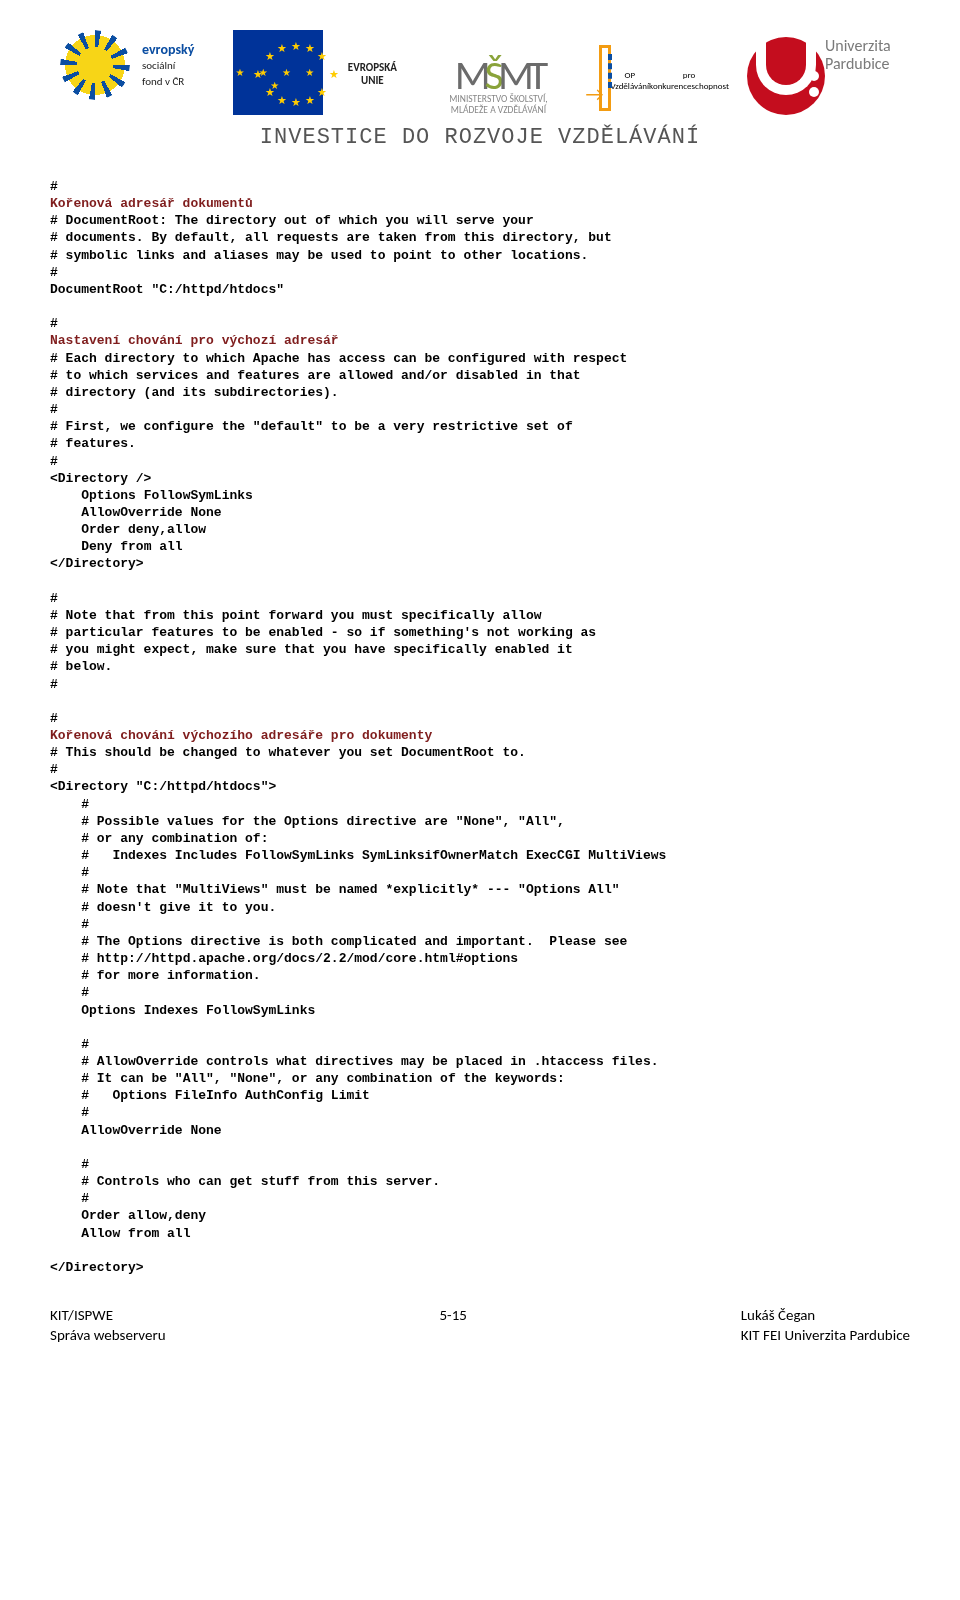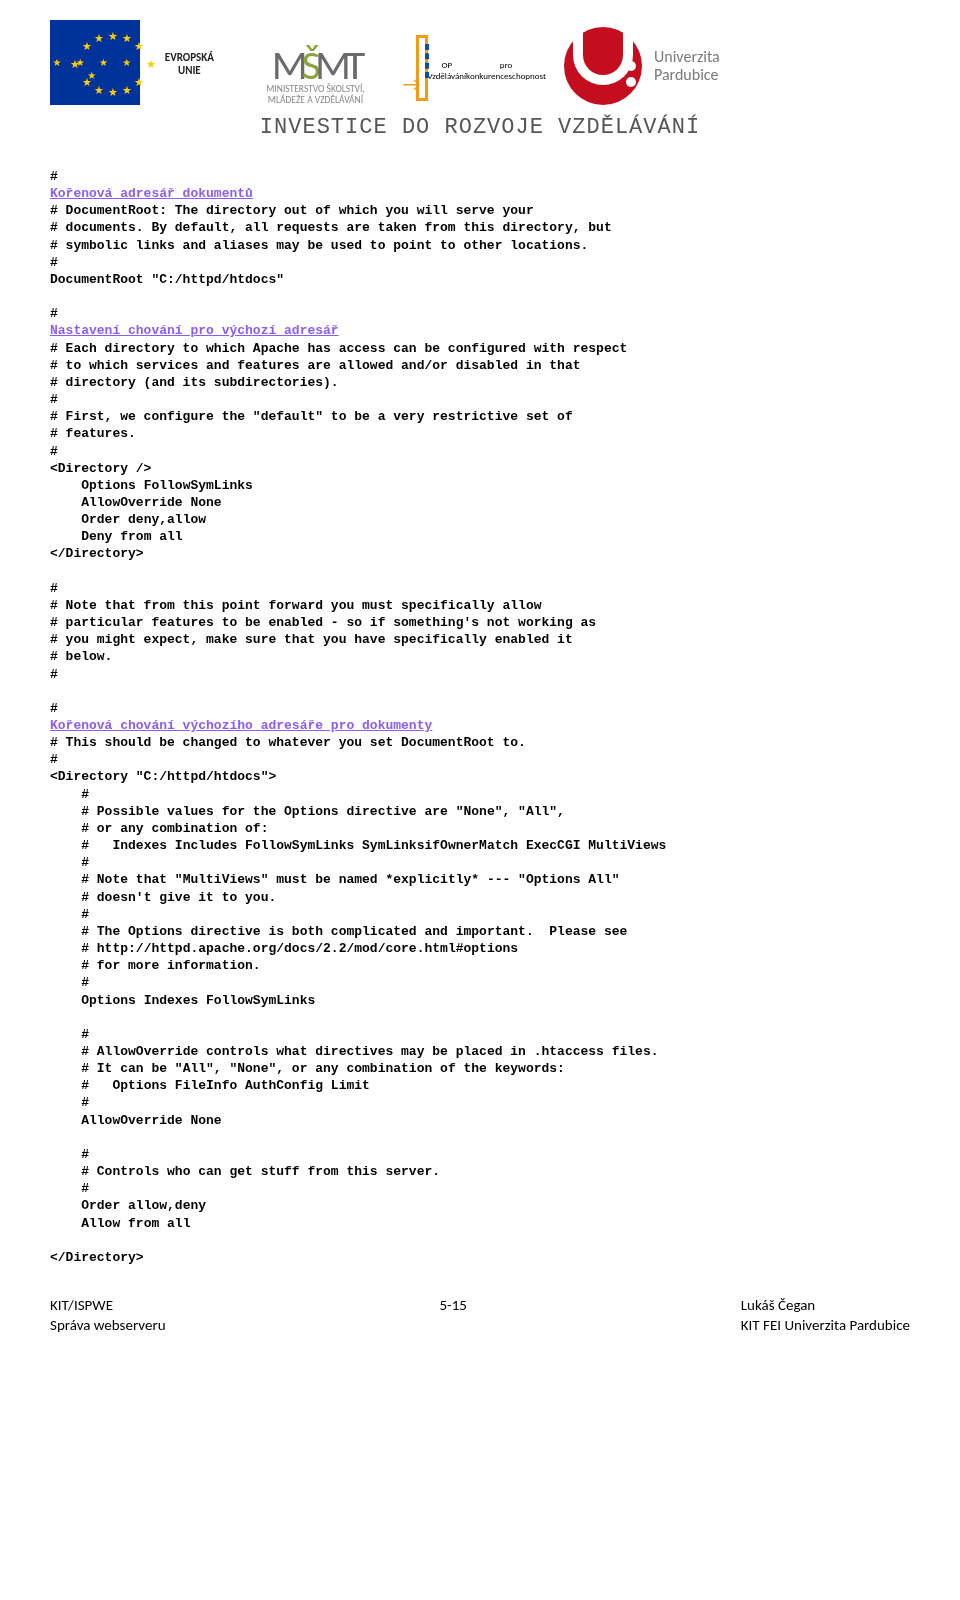--- a/index.html
+++ b/index.html
@@ -152,22 +152,21 @@
   .op .sq::after {
     content:"→";
     position:absolute;
     right: 4px; bottom: 2px;
     color: #f39c12;
     font-size: 20px;
   }
   
   .uni {
     display: flex;
-    align-items: center;
-    gap: 12px;
+    align-items: flex-start;
     color: #7a7a7a;
     font-size: 16px;
     line-height: 1.1;
   }
   .uni .disc {
     width: 78px; height: 78px;
     background: #c40d1e;
     border-radius: 50%;
     position: relative;
   }
@@ -198,38 +197,46 @@
     font-family: Liberation Mono, monospace;
   }
   .code {
     font-family: "Courier New", Courier, monospace;
     font-size: 13px;
     font-weight: bold;
     line-height: 1.32;
     white-space: pre-wrap;
     color: #000;
   }
-  .code .red { color: #8b5cf6; text-decoration: underline; }
+  .code .red { color: #7f1d1d; }
   .footer {
     display: flex;
     justify-content: space-between;
     font-size: 15px;
     margin-top: 30px;
     font-family: Calibri, Arial, sans-serif;
   }
   .footer .col { line-height: 1.3; }
   .footer .center { text-align: center; }
   .footer .right { }
 </style>
 </head>
 <body>
 
 <div class="page">
 
   <div class="header-logos">
+    <div class="logo esf">
+      <div class="burst"></div>
+      <div class="txt">
+        <span>evropský</span><br>
+        <span class="sub">sociální</span><br>
+        <span class="sub">fond v ČR</span>
+      </div>
+    </div>
     <div class="logo eu">
       <div class="flag"></div>
       <div class="cap">EVROPSKÁ UNIE</div>
     </div>
     <div class="logo msmt">
       <div class="glyph">M<span class="v">Š</span>MT</div>
       <div>MINISTERSTVO ŠKOLSTVÍ,</div>
       <div>MLÁDEŽE A VZDĚLÁVÁNÍ</div>
     </div>
     <div class="logo op">

